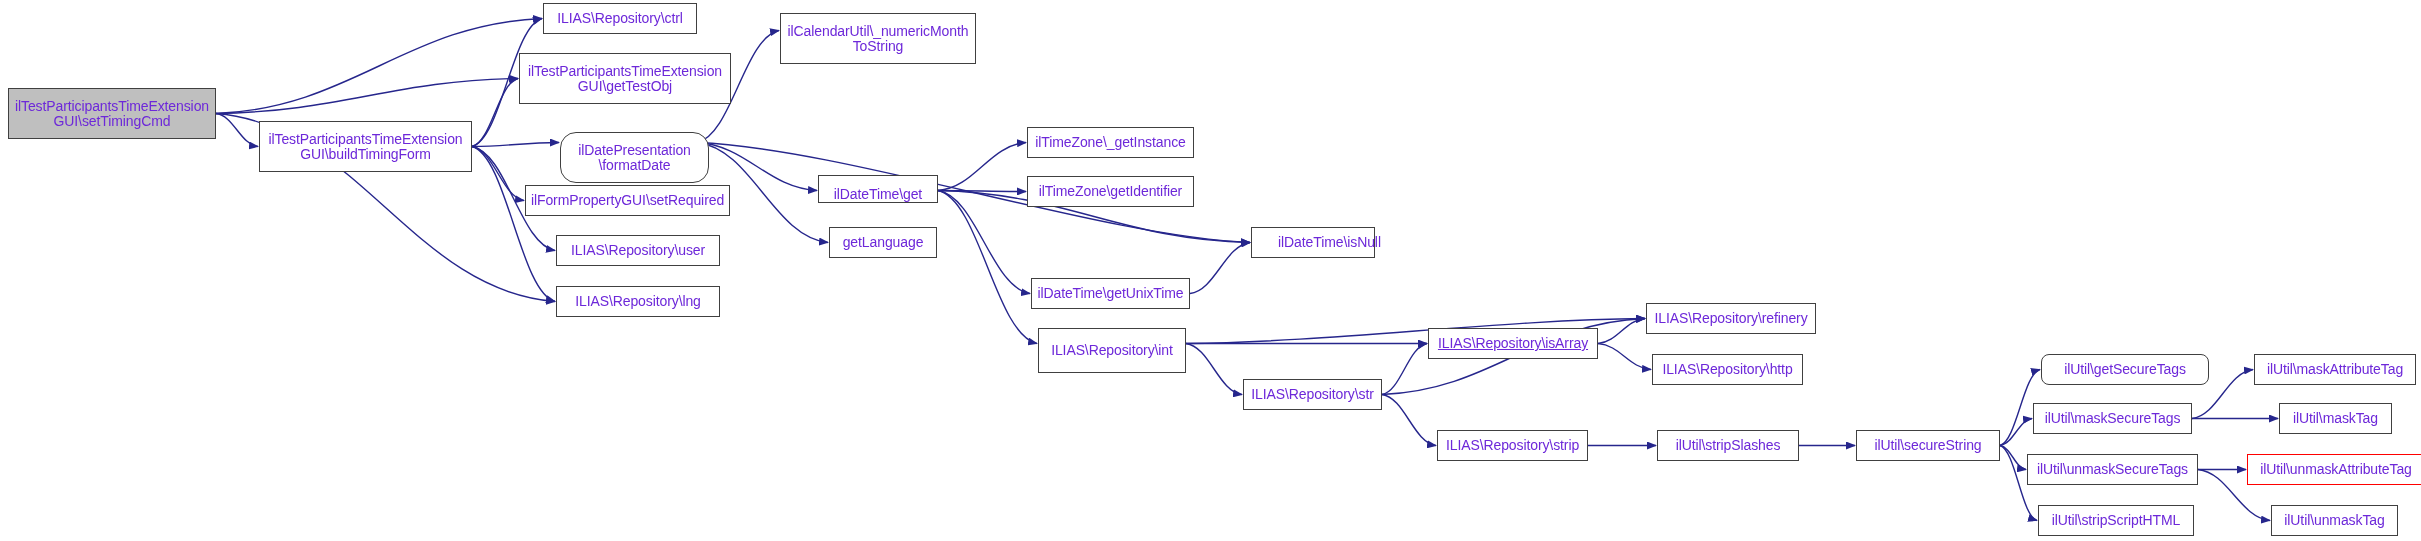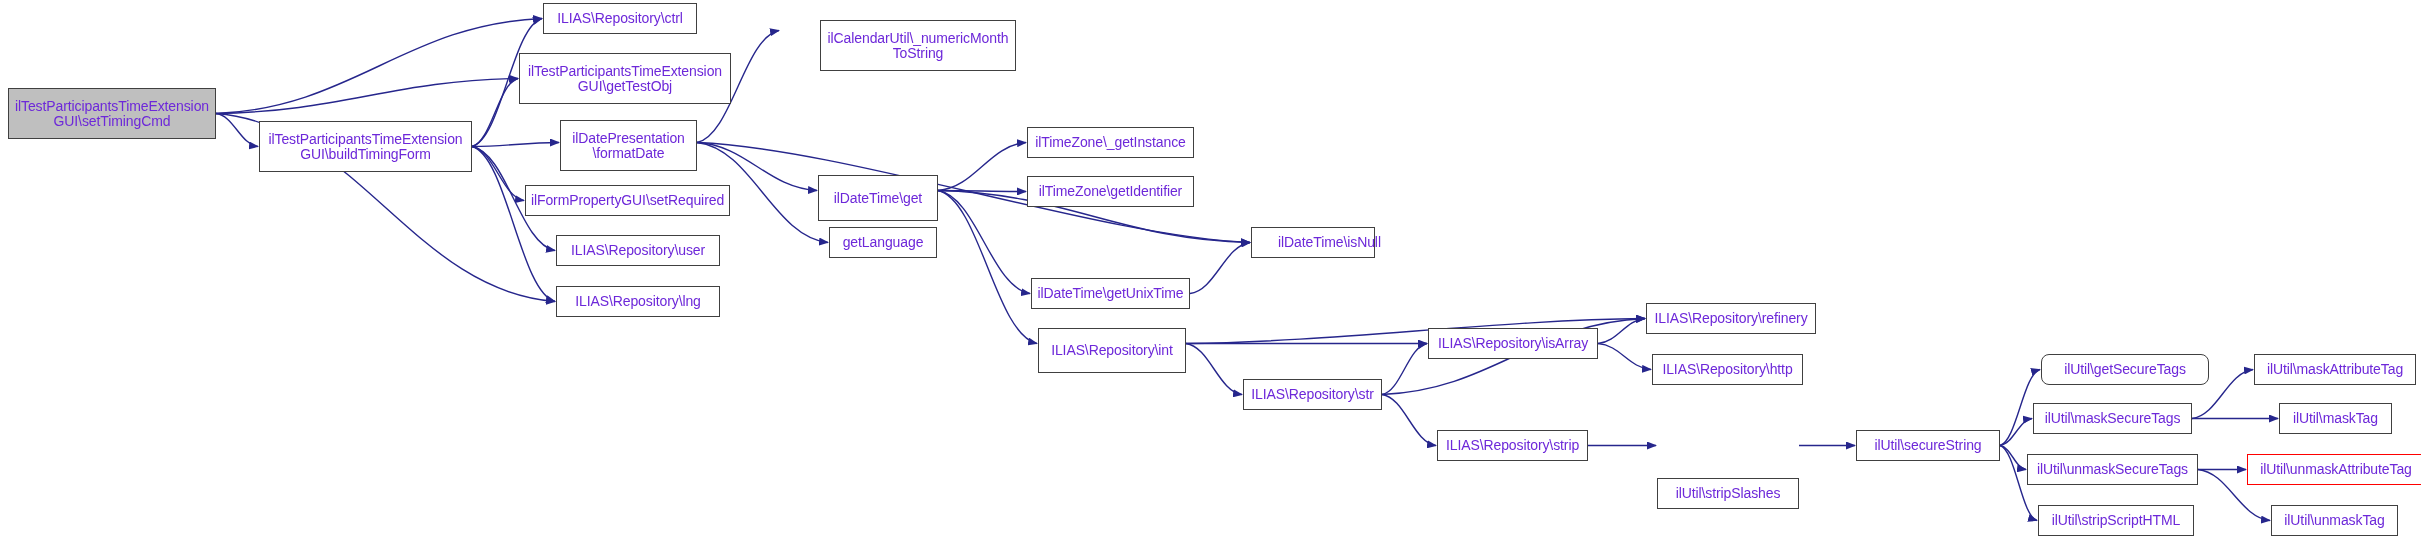--- a/index.html
+++ b/index.html
@@ -66,40 +66,40 @@
       </g>
   </svg>
   <div id="node-layer">
       <div class="node root" style="left: 8px; top: 88px; width: 208px; height: 51px;"><span>ilTestParticipantsTimeExtension
 GUI\setTimingCmd</span></div>
       <div class="node" style="left: 259px; top: 121px; width: 213px; height: 51px;"><span>ilTestParticipantsTimeExtension
 GUI\buildTimingForm</span></div>
       <div class="node" style="left: 543px; top: 3px; width: 154px; height: 31px;"><span>ILIAS\Repository\ctrl</span></div>
       <div class="node" style="left: 519px; top: 53px; width: 212px; height: 51px;"><span>ilTestParticipantsTimeExtension
 GUI\getTestObj</span></div>
-      <div class="node" style="left: 560px; top: 120px; width: 137px; height: 51px;"><span>ilDatePresentation
+      <div class="node" style="left: 560px; top: 132px; width: 149px; height: 51px; border-radius: 16px;"><span>ilDatePresentation
 \formatDate</span></div>
       <div class="node" style="left: 525px; top: 185px; width: 205px; height: 31px;"><span>ilFormPropertyGUI\setRequired</span></div>
       <div class="node" style="left: 556px; top: 235px; width: 164px; height: 31px;"><span>ILIAS\Repository\user</span></div>
       <div class="node" style="left: 556px; top: 286px; width: 164px; height: 31px;"><span>ILIAS\Repository\lng</span></div>
-      <div class="node" style="left: 780px; top: 20px; width: 196px; height: 51px; margin-left: 40px;"><span>ilCalendarUtil\_numericMonth
+      <div class="node" style="left: 780px; top: 13px; width: 196px; height: 51px;"><span>ilCalendarUtil\_numericMonth
 ToString</span></div>
-      <div class="node" style="left: 818px; top: 175px; width: 120px; height: 46px;"><span>ilDateTime\get</span></div>
+      <div class="node" style="left: 818px; top: 175px; width: 120px; height: 28px; align-items: flex-end;"><span>ilDateTime\get</span></div>
       <div class="node" style="left: 829px; top: 227px; width: 108px; height: 31px;"><span>getLanguage</span></div>
       <div class="node" style="left: 1027px; top: 127px; width: 167px; height: 31px;"><span>ilTimeZone\_getInstance</span></div>
       <div class="node" style="left: 1027px; top: 176px; width: 167px; height: 31px;"><span>ilTimeZone\getIdentifier</span></div>
       <div class="node" style="left: 1251px; top: 227px; width: 124px; height: 31px; padding-left: 36px;"><span>ilDateTime\isNull</span></div>
       <div class="node" style="left: 1031px; top: 278px; width: 159px; height: 31px;"><span>ilDateTime\getUnixTime</span></div>
       <div class="node" style="left: 1038px; top: 328px; width: 148px; height: 45px;"><span>ILIAS\Repository\int</span></div>
       <div class="node" style="left: 1243px; top: 379px; width: 139px; height: 31px;"><span>ILIAS\Repository\str</span></div>
       <div class="node" style="left: 1437px; top: 430px; width: 151px; height: 31px;"><span>ILIAS\Repository\strip</span></div>
-      <div class="node" style="left: 1428px; top: 328px; width: 170px; height: 31px;"><span>ILIAS\Repository\isArray</span></div>
+      <div class="node" style="left: 1428px; top: 328px; width: 170px; height: 31px; text-decoration: underline;"><span>ILIAS\Repository\isArray</span></div>
       <div class="node" style="left: 1646px; top: 303px; width: 170px; height: 31px;"><span>ILIAS\Repository\refinery</span></div>
       <div class="node" style="left: 1652px; top: 354px; width: 151px; height: 31px;"><span>ILIAS\Repository\http</span></div>
-      <div class="node" style="left: 1657px; top: 430px; width: 142px; height: 31px; margin-top: 48px;"><span>ilUtil\stripSlashes</span></div>
+      <div class="node" style="left: 1657px; top: 430px; width: 142px; height: 31px;"><span>ilUtil\stripSlashes</span></div>
       <div class="node" style="left: 1856px; top: 430px; width: 144px; height: 31px;"><span>ilUtil\secureString</span></div>
       <div class="node" style="left: 2041px; top: 354px; width: 168px; height: 31px; border-radius: 8px;"><span>ilUtil\getSecureTags</span></div>
       <div class="node" style="left: 2033px; top: 403px; width: 159px; height: 31px;"><span>ilUtil\maskSecureTags</span></div>
       <div class="node" style="left: 2027px; top: 454px; width: 171px; height: 31px;"><span>ilUtil\unmaskSecureTags</span></div>
       <div class="node" style="left: 2038px; top: 505px; width: 156px; height: 31px;"><span>ilUtil\stripScriptHTML</span></div>
       <div class="node" style="left: 2254px; top: 354px; width: 162px; height: 31px;"><span>ilUtil\maskAttributeTag</span></div>
       <div class="node" style="left: 2279px; top: 403px; width: 113px; height: 31px;"><span>ilUtil\maskTag</span></div>
       <div class="node highlight" style="left: 2247px; top: 454px; width: 178px; height: 31px;"><span>ilUtil\unmaskAttributeTag</span></div>
       <div class="node" style="left: 2271px; top: 505px; width: 127px; height: 31px;"><span>ilUtil\unmaskTag</span></div>
     </div>

